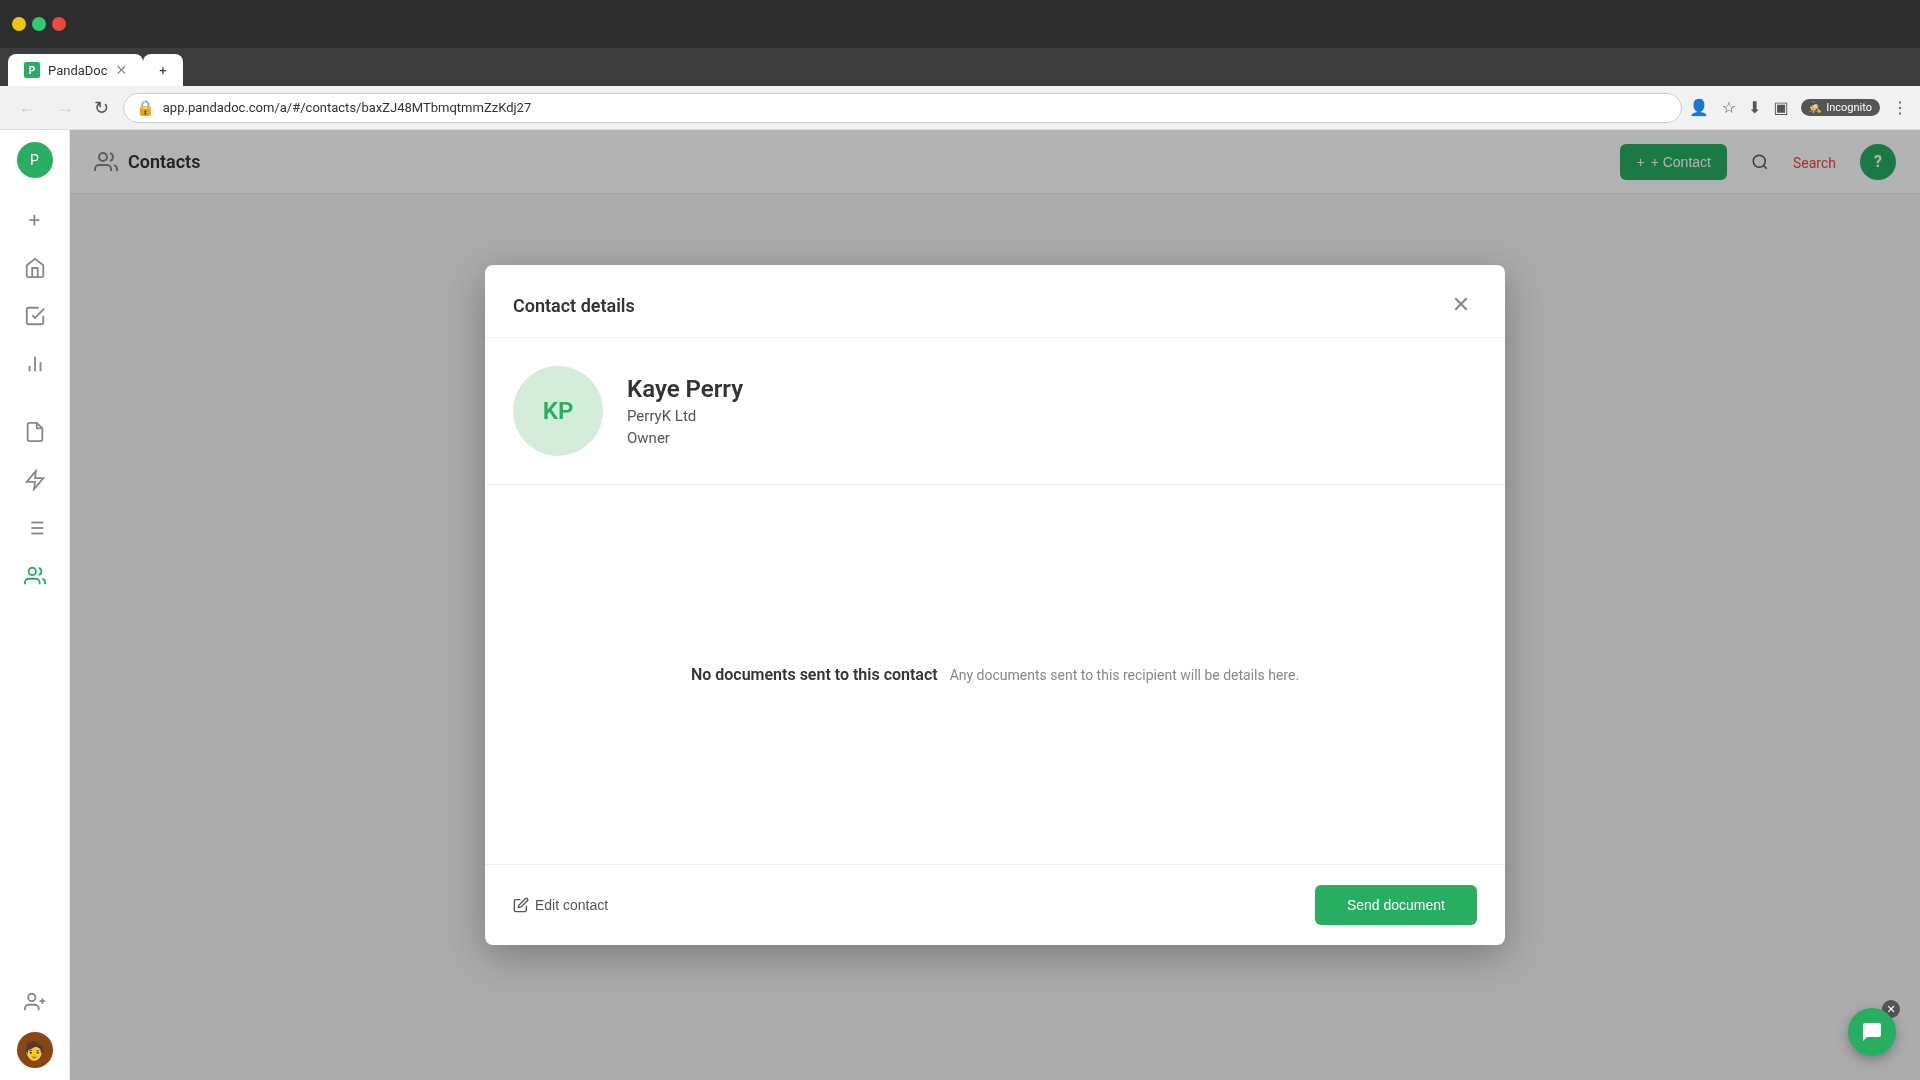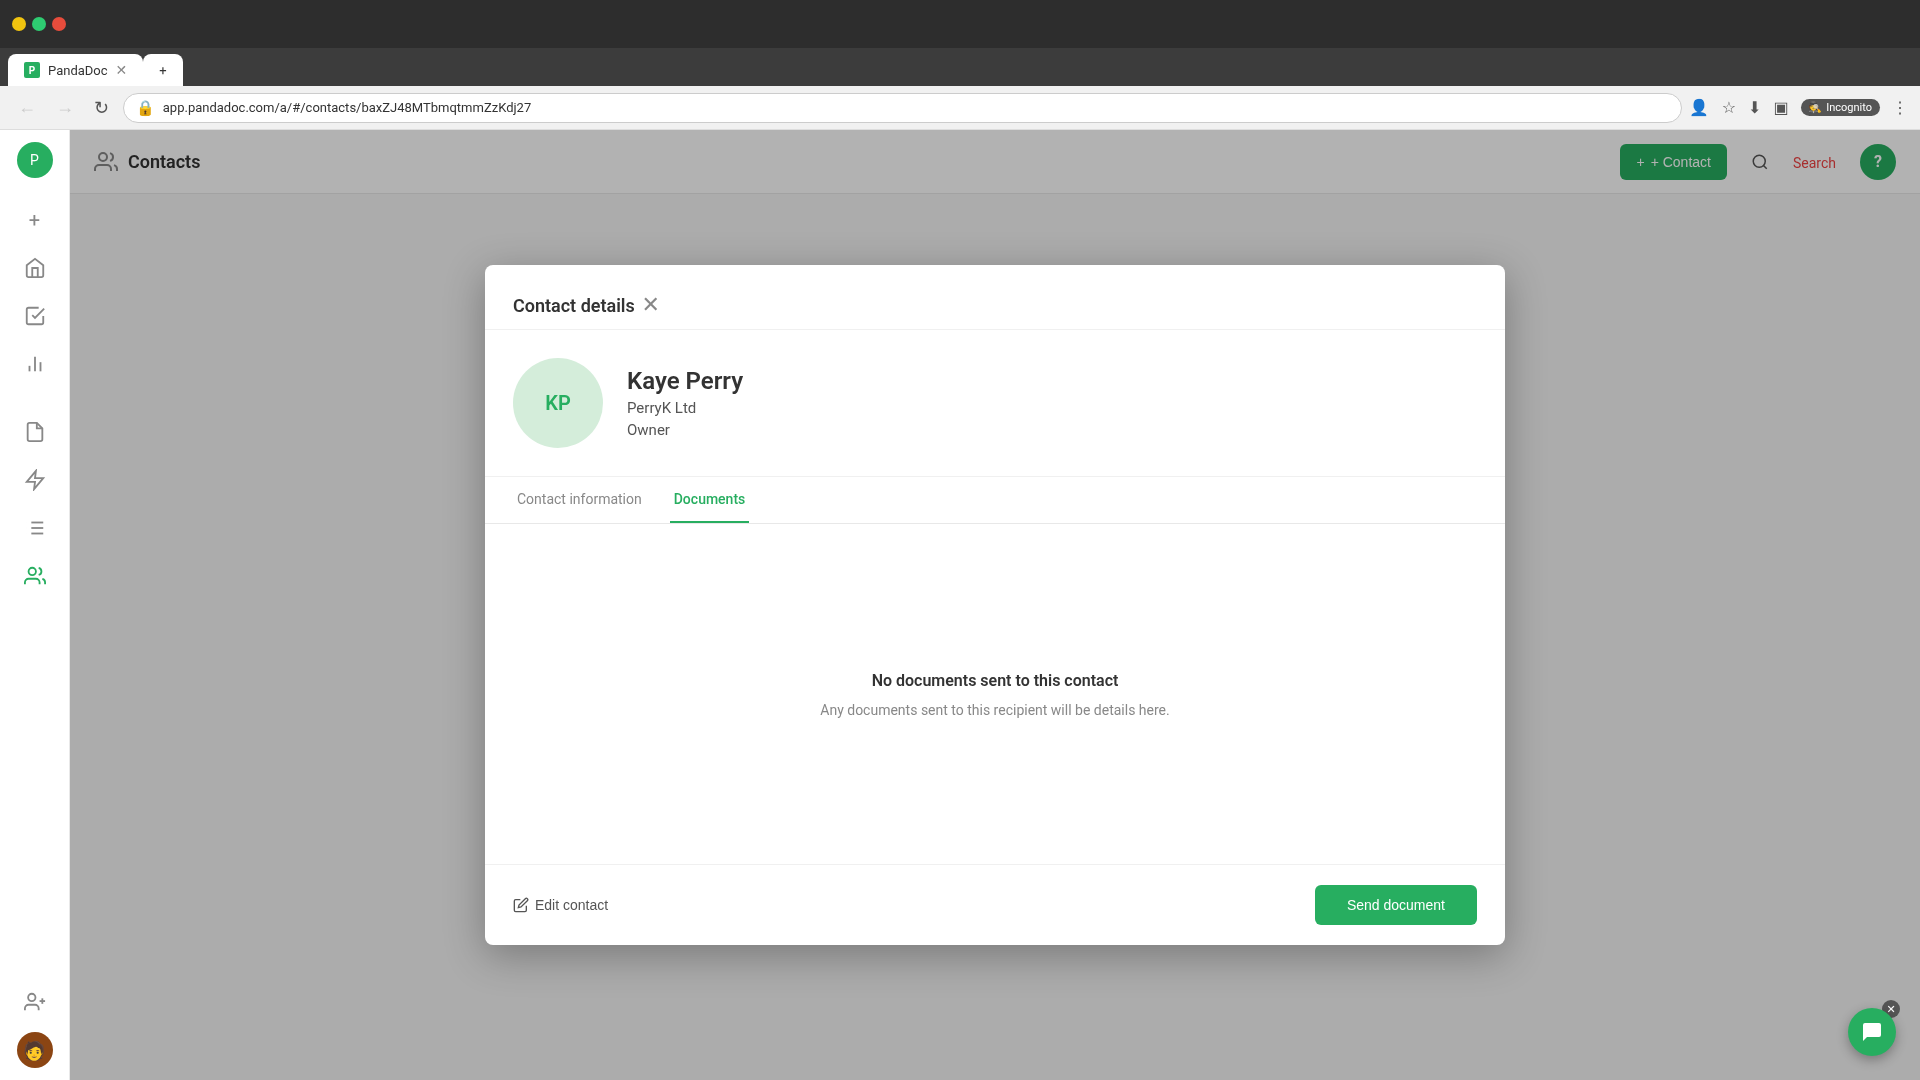--- a/index.html
+++ b/index.html
@@ -48,39 +48,39 @@
     
     .sub-nav { height: 48px; background: #fff; border-bottom: 1px solid #e8e8e8; display: flex; align-items: center; padding: 0 24px; gap: 16px; }
     .sub-nav-item { display: flex; align-items: center; gap: 8px; color: #555; font-size: 14px; cursor: pointer; height: 48px; border-bottom: 2px solid transparent; padding: 0 4px; }
     .sub-nav-item.active { color: #27ae60; border-bottom-color: #27ae60; }
 
     
     .overlay { position: absolute; top: 0; left: 0; right: 0; bottom: 0; background: rgba(0,0,0,0.3); display: flex; align-items: center; justify-content: center; z-index: 100; }
 
     
     .modal { background: #fff; border-radius: 8px; width: 1020px; min-height: 680px; display: flex; flex-direction: column; box-shadow: 0 10px 40px rgba(0,0,0,0.3); position: relative; }
-    .modal-header { padding: 24px 28px 8px; border-bottom: 1px solid #f0f0f0; display: flex; align-items: center; justify-content: flex-start; }
+    .modal-header { padding: 24px 28px 16px; border-bottom: 1px solid #f0f0f0; display: flex; align-items: center; justify-content: space-between; }
     .modal-title { font-size: 18px; font-weight: 600; color: #333; }
     .modal-close { background: none; border: none; font-size: 22px; color: #888; cursor: pointer; width: 32px; height: 32px; display: flex; align-items: center; justify-content: center; border-radius: 4px; }
 
     
     .contact-profile { padding: 28px; display: flex; align-items: center; gap: 24px; border-bottom: 1px solid #f0f0f0; }
-    .contact-avatar { width: 90px; height: 90px; border-radius: 50%; background: #d4edda; display: flex; align-items: center; justify-content: center; font-size: 20px; font-weight: 600; color: #27ae60; flex-shrink: 0; }
+    .contact-avatar { width: 90px; height: 90px; border-radius: 50%; background: #d4edda; display: flex; align-items: center; justify-content: center; font-size: 24px; font-weight: 600; color: #27ae60; flex-shrink: 0; }
     .contact-info { display: flex; flex-direction: column; gap: 4px; }
     .contact-name { font-size: 24px; font-weight: 600; color: #333; }
     .contact-company { font-size: 15px; color: #555; }
     .contact-role { font-size: 15px; color: #555; }
 
     
     .modal-tabs { display: flex; padding: 0 28px; border-bottom: 1px solid #e8e8e8; }
     .modal-tab { padding: 14px 4px; margin-right: 24px; font-size: 14px; color: #888; cursor: pointer; border-bottom: 2px solid transparent; }
     .modal-tab.active { color: #27ae60; border-bottom-color: #27ae60; font-weight: 500; }
 
     
-    .modal-body { flex: 1; display: flex; align-items: center; justify-content: center; flex-direction: column; gap: 12px; padding: 60px 32px; }
+    .modal-body { flex: 1; display: flex; align-items: center; justify-content: center; flex-direction: row; gap: 12px; padding: 60px 32px; }
     .empty-title { font-size: 16px; font-weight: 600; color: #333; }
     .empty-subtitle { font-size: 14px; color: #888; }
 
     
     .modal-footer { padding: 20px 28px; display: flex; align-items: center; justify-content: space-between; border-top: 1px solid #f0f0f0; }
     .edit-contact-btn { background: none; border: none; color: #555; font-size: 14px; cursor: pointer; display: flex; align-items: flex-start; gap: 6px; }
     .send-document-btn { background: #27ae60; color: #fff; border: none; border-radius: 6px; padding: 12px 32px; font-size: 14px; font-weight: 500; cursor: pointer; }
 
     
     .chat-widget { position: fixed; bottom: 24px; right: 24px; width: 48px; height: 48px; background: #27ae60; border-radius: 50%; display: flex; align-items: center; justify-content: center; color: #fff; font-size: 22px; cursor: pointer; box-shadow: 0 4px 12px rgba(0,0,0,0.3); z-index: 200; }
@@ -242,28 +242,20 @@
           <div class="contact-avatar">
             <span>KP</span>
           </div>
           <div class="contact-info">
             <div class="contact-name">Kaye Perry</div>
             <div class="contact-company">PerryK Ltd</div>
             <div class="contact-role">Owner</div>
           </div>
         </div>
 
-        <div class="modal-tabs">
-          <div class="modal-tab">
-            <span>Contact information</span>
-          </div>
-          <div class="modal-tab active">
-            <span>Documents</span>
-          </div>
-        </div>
 
         <div class="modal-body">
           <div class="empty-title">No documents sent to this contact</div>
           <div class="empty-subtitle">Any documents sent to this recipient will be details here.</div>
         </div>
 
         <div class="modal-footer">
           <button class="edit-contact-btn">
             <svg width="16" height="16" viewBox="0 0 24 24" fill="none" stroke="currentColor" stroke-width="2">
                 <path d="M11 4H4a2 2 0 0 0-2 2v14a2 2 0 0 0 2 2h14a2 2 0 0 0 2-2v-7"></path>

